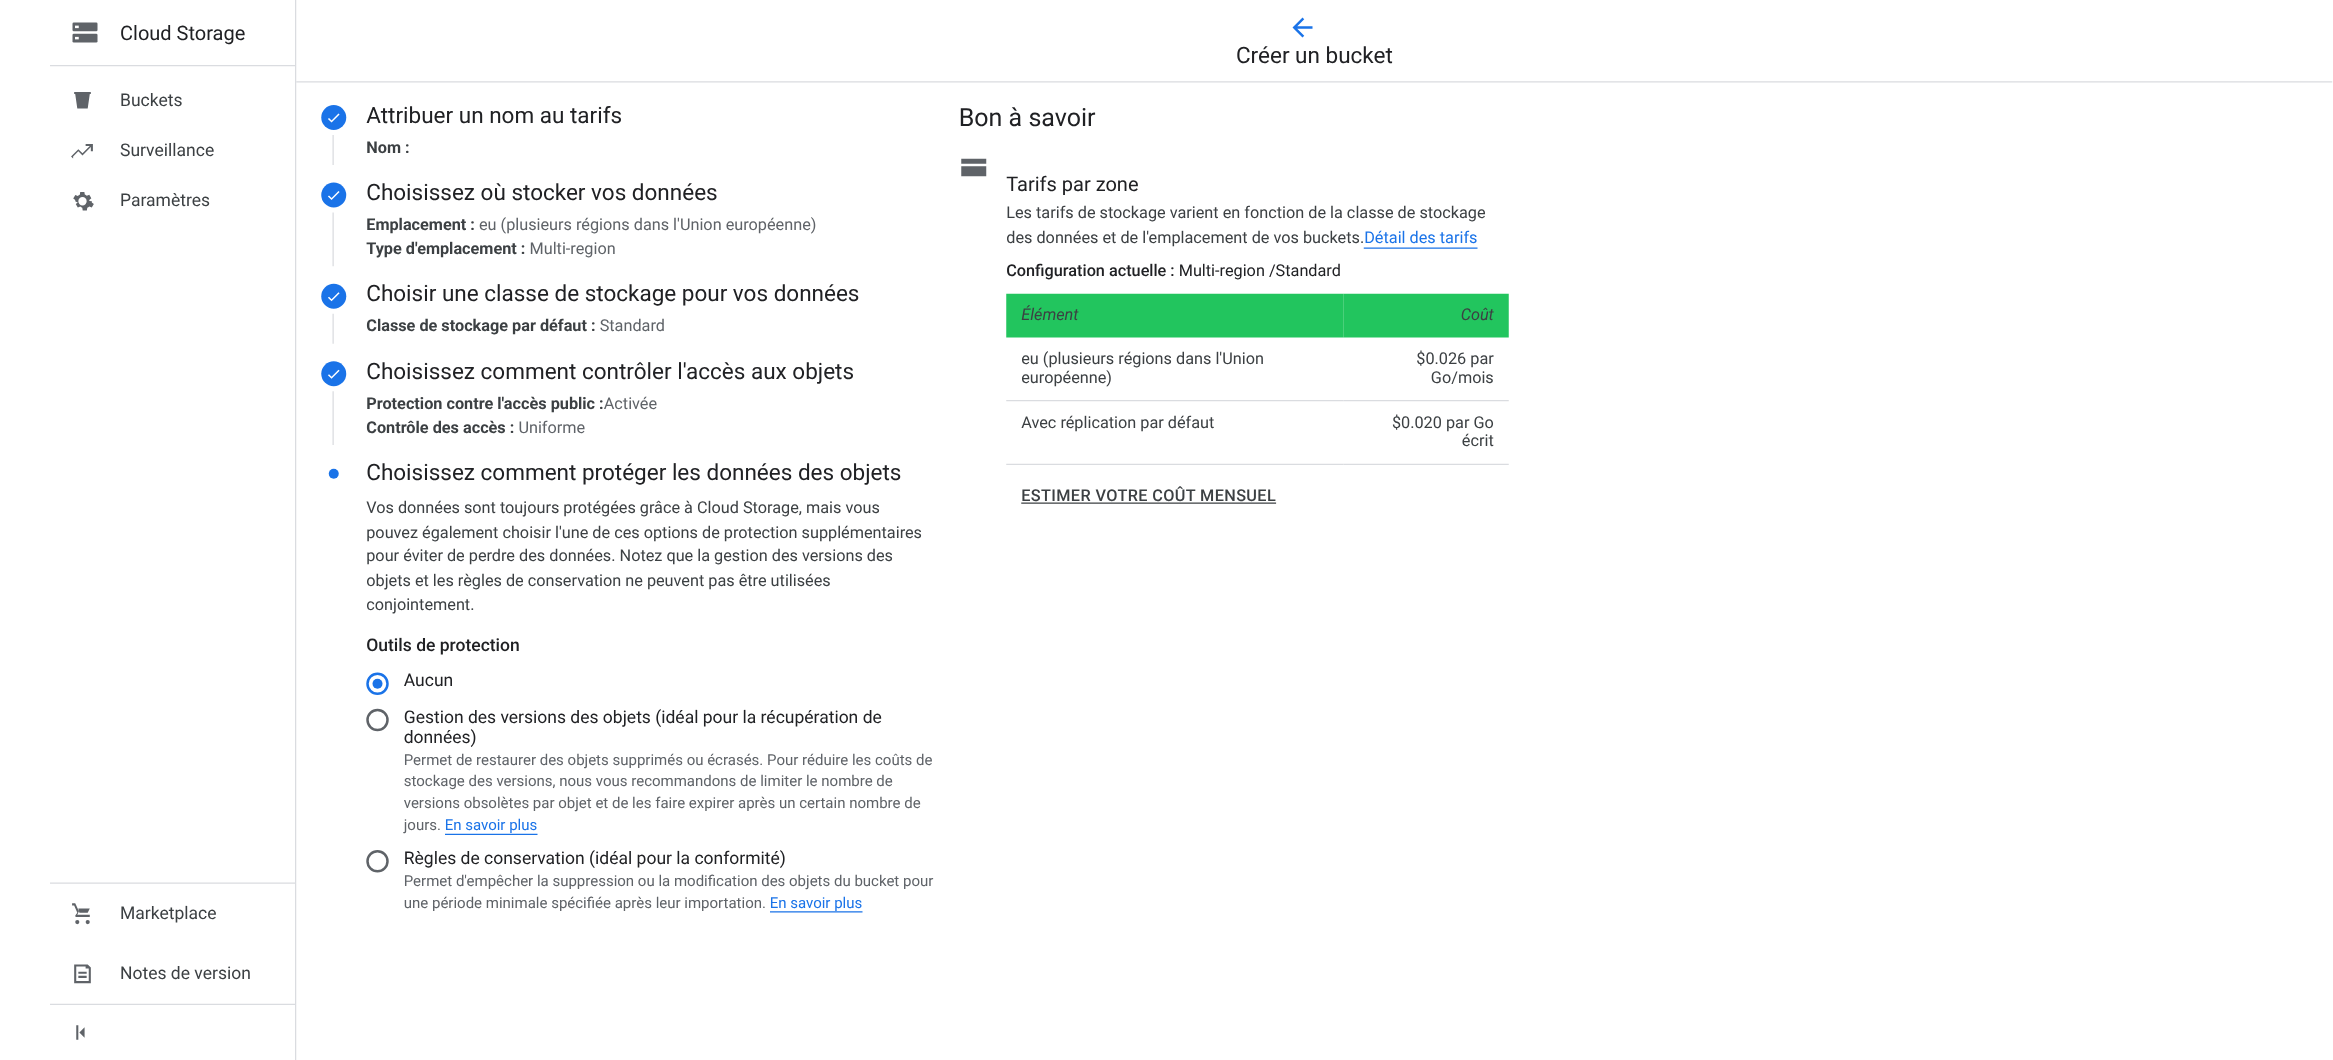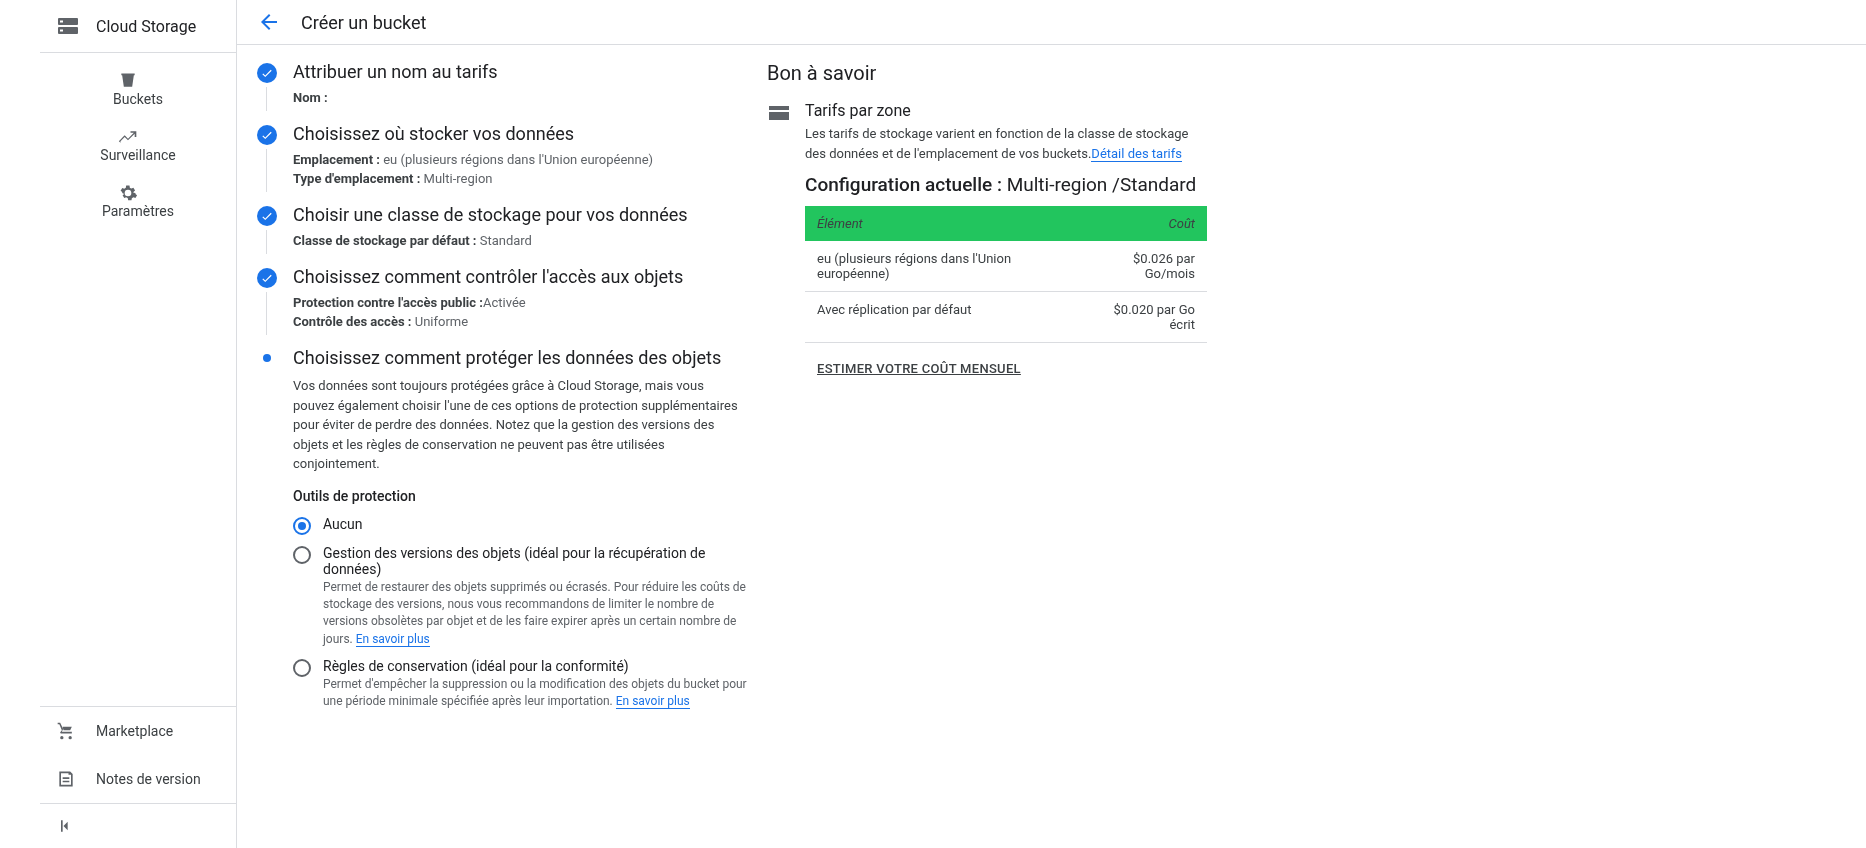--- a/index.html
+++ b/index.html
@@ -3,30 +3,30 @@
 <meta charset="utf-8">
 <style>
 * { box-sizing: border-box; margin: 0; padding: 0; }
 body { font-family: 'Google Sans', Roboto, Arial, sans-serif; font-size: 14px; color: #202124; background: #fff; }
 .app { display: flex; min-height: 100vh; }
 .sidebar { width: 237px; border-right: 1px solid #dadce0; display: flex; flex-direction: column; padding-left: 40px; }
 .sidebar-header { display: flex; align-items: center; padding: 14px 16px; border-bottom: 1px solid #dadce0; }
 .sidebar-header .logo-icon { width: 24px; height: 24px; margin-right: 16px; }
 .sidebar-header .title { font-size: 16px; color: #202124; }
 .sidebar-nav { flex: 1; padding-top: 8px; }
-.nav-item { display: flex; align-items: center; padding: 10px 16px; cursor: pointer; color: #3c4043; flex-direction: column; }
+.nav-item { display: flex; align-items: center; padding: 10px 16px; cursor: pointer; color: #3c4043; }
 .nav-item .nav-icon { width: 20px; height: 20px; margin-right: 20px; color: #5f6368; }
 .sidebar-footer { border-top: 1px solid #dadce0; }
 .footer-item { display: flex; align-items: center; padding: 14px 16px; cursor: pointer; color: #3c4043; }
 .footer-item .nav-icon { width: 20px; height: 20px; margin-right: 20px; color: #5f6368; }
 .collapse-bar { display: flex; align-items: center; padding: 12px 16px; cursor: pointer; border-top: 1px solid #dadce0; }
 .collapse-bar .nav-icon { width: 20px; height: 20px; color: #5f6368; }
 
 .main { flex: 1; display: flex; flex-direction: column; }
-.topbar { display: flex; align-items: center; padding: 10px 20px; border-bottom: 1px solid #dadce0; }
+.topbar { display: flex; align-items: center; padding: 10px 20px; border-bottom: 1px solid #dadce0; flex-direction: column; }
 .topbar .back-arrow { width: 24px; height: 24px; color: #1a73e8; margin-right: 20px; cursor: pointer; }
 .topbar .page-title { font-size: 18px; color: #202124; }
 
 .content { display: flex; padding: 16px 0 60px 20px; }
 .form-col { width: 490px; margin-right: 20px; }
 .info-col { width: 440px; }
 
 .step { position: relative; padding-left: 36px; margin-bottom: 18px; }
 .step-icon { position: absolute; left: 0; top: 2px; width: 20px; height: 20px; border-radius: 50%; background: #1a73e8; display: flex; align-items: center; justify-content: center; }
 .step-icon svg { width: 14px; height: 14px; fill: #fff; }
@@ -45,23 +45,23 @@
 .radio-circle.checked::after { content: ''; position: absolute; width: 8px; height: 8px; background: #1a73e8; border-radius: 50%; top: 3px; left: 3px; }
 .radio-body { flex: 1; }
 .radio-label { font-size: 14px; color: #202124; }
 .radio-help { font-size: 12px; color: #5f6368; line-height: 1.45; margin-top: 2px; }
 .link { color: #1a73e8; text-decoration: none; border-bottom: 1px solid #1a73e8; cursor: pointer; }
 
 .info-title { font-size: 20px; font-weight: 400; margin-bottom: 16px; }
 .info-section { display: flex; margin-bottom: 14px; }
 .info-icon { width: 24px; height: 24px; margin-right: 14px; color: #5f6368; flex-shrink: 0; }
 .info-body { flex: 1; }
-.info-heading { font-size: 16px; font-weight: 400; margin-bottom: 4px; }
+.info-heading { font-size: 16px; font-weight: 400; margin-bottom: 4px; margin-top: 16px; }
 .info-text { font-size: 13px; color: #3c4043; line-height: 1.5; margin-bottom: 10px; }
-.config-line { font-size: 19px; margin-bottom: 10px; }
+.config-line { font-size: 13px; margin-bottom: 10px; }
 .config-line .label { font-weight: 500; }
 
 .price-table { width: 100%; border-collapse: collapse; font-size: 13px; }
 .price-table th { text-align: left; padding: 10px 12px; background: #22c55e; font-weight: 400; color: #3c4043; font-style: italic; }
 .price-table th:last-child { text-align: right; }
 .price-table td { padding: 10px 12px; border-bottom: 1px solid #dadce0; color: #3c4043; vertical-align: top; }
 .price-table td:last-child { text-align: right; }
 
 .estimate-btn { background: none; border: none; font-family: inherit; font-size: 13px; font-weight: 500; letter-spacing: 0.3px; color: #3c4043; padding: 18px 12px 8px 12px; cursor: pointer; text-decoration: underline; }
 </style>

